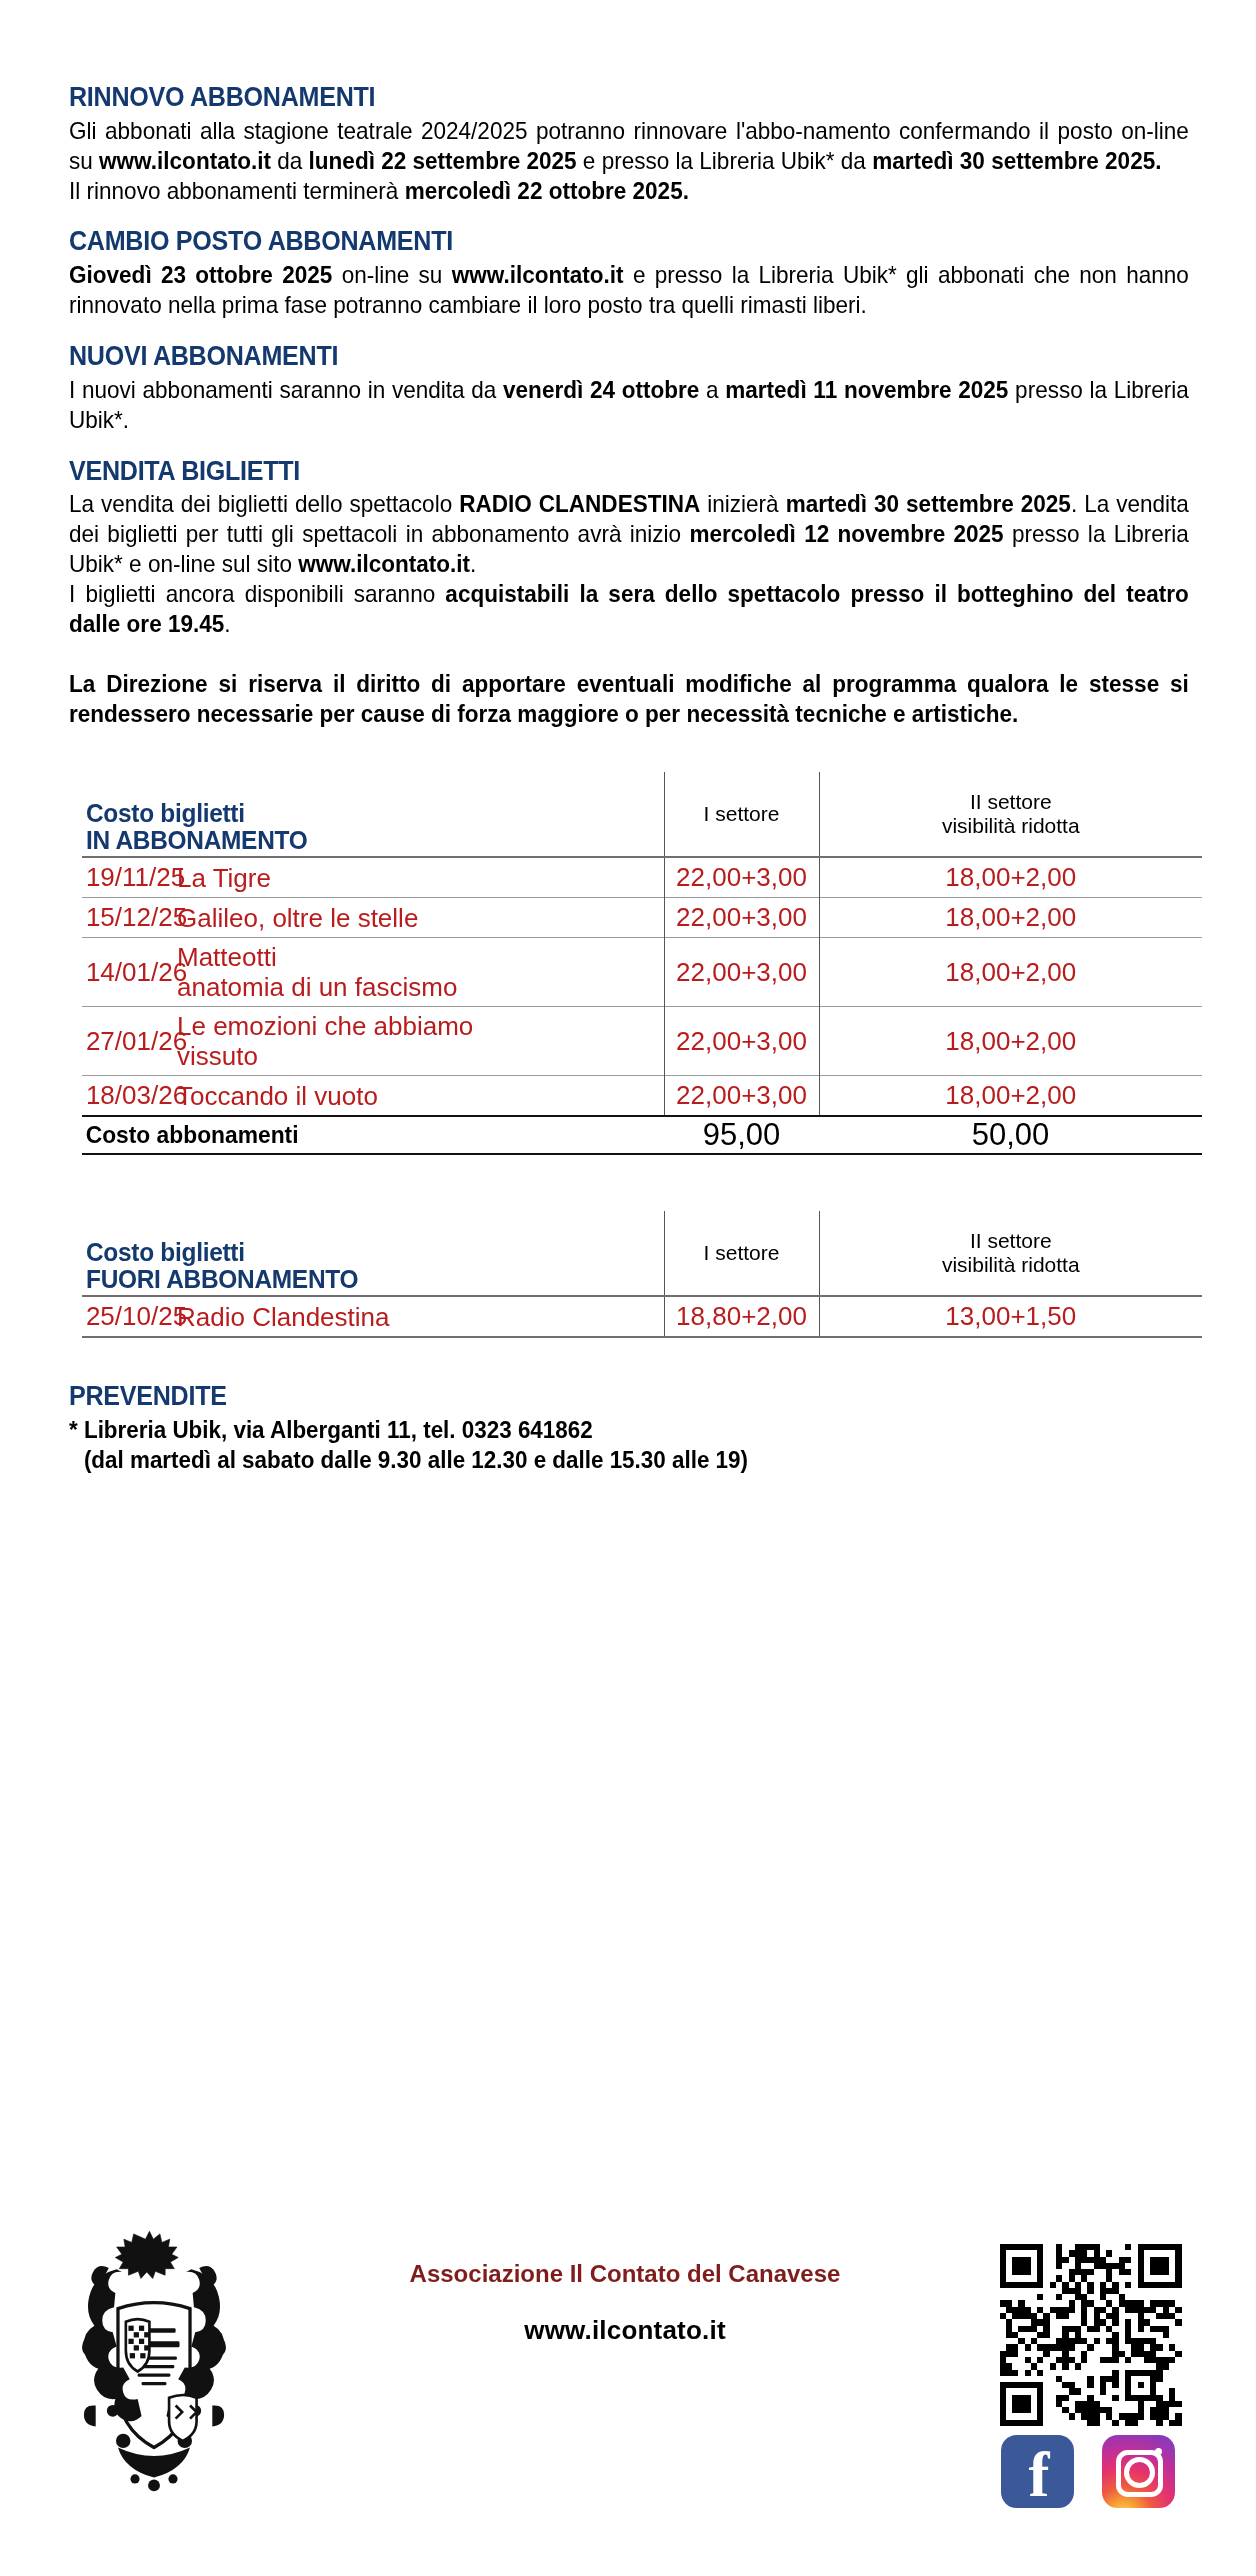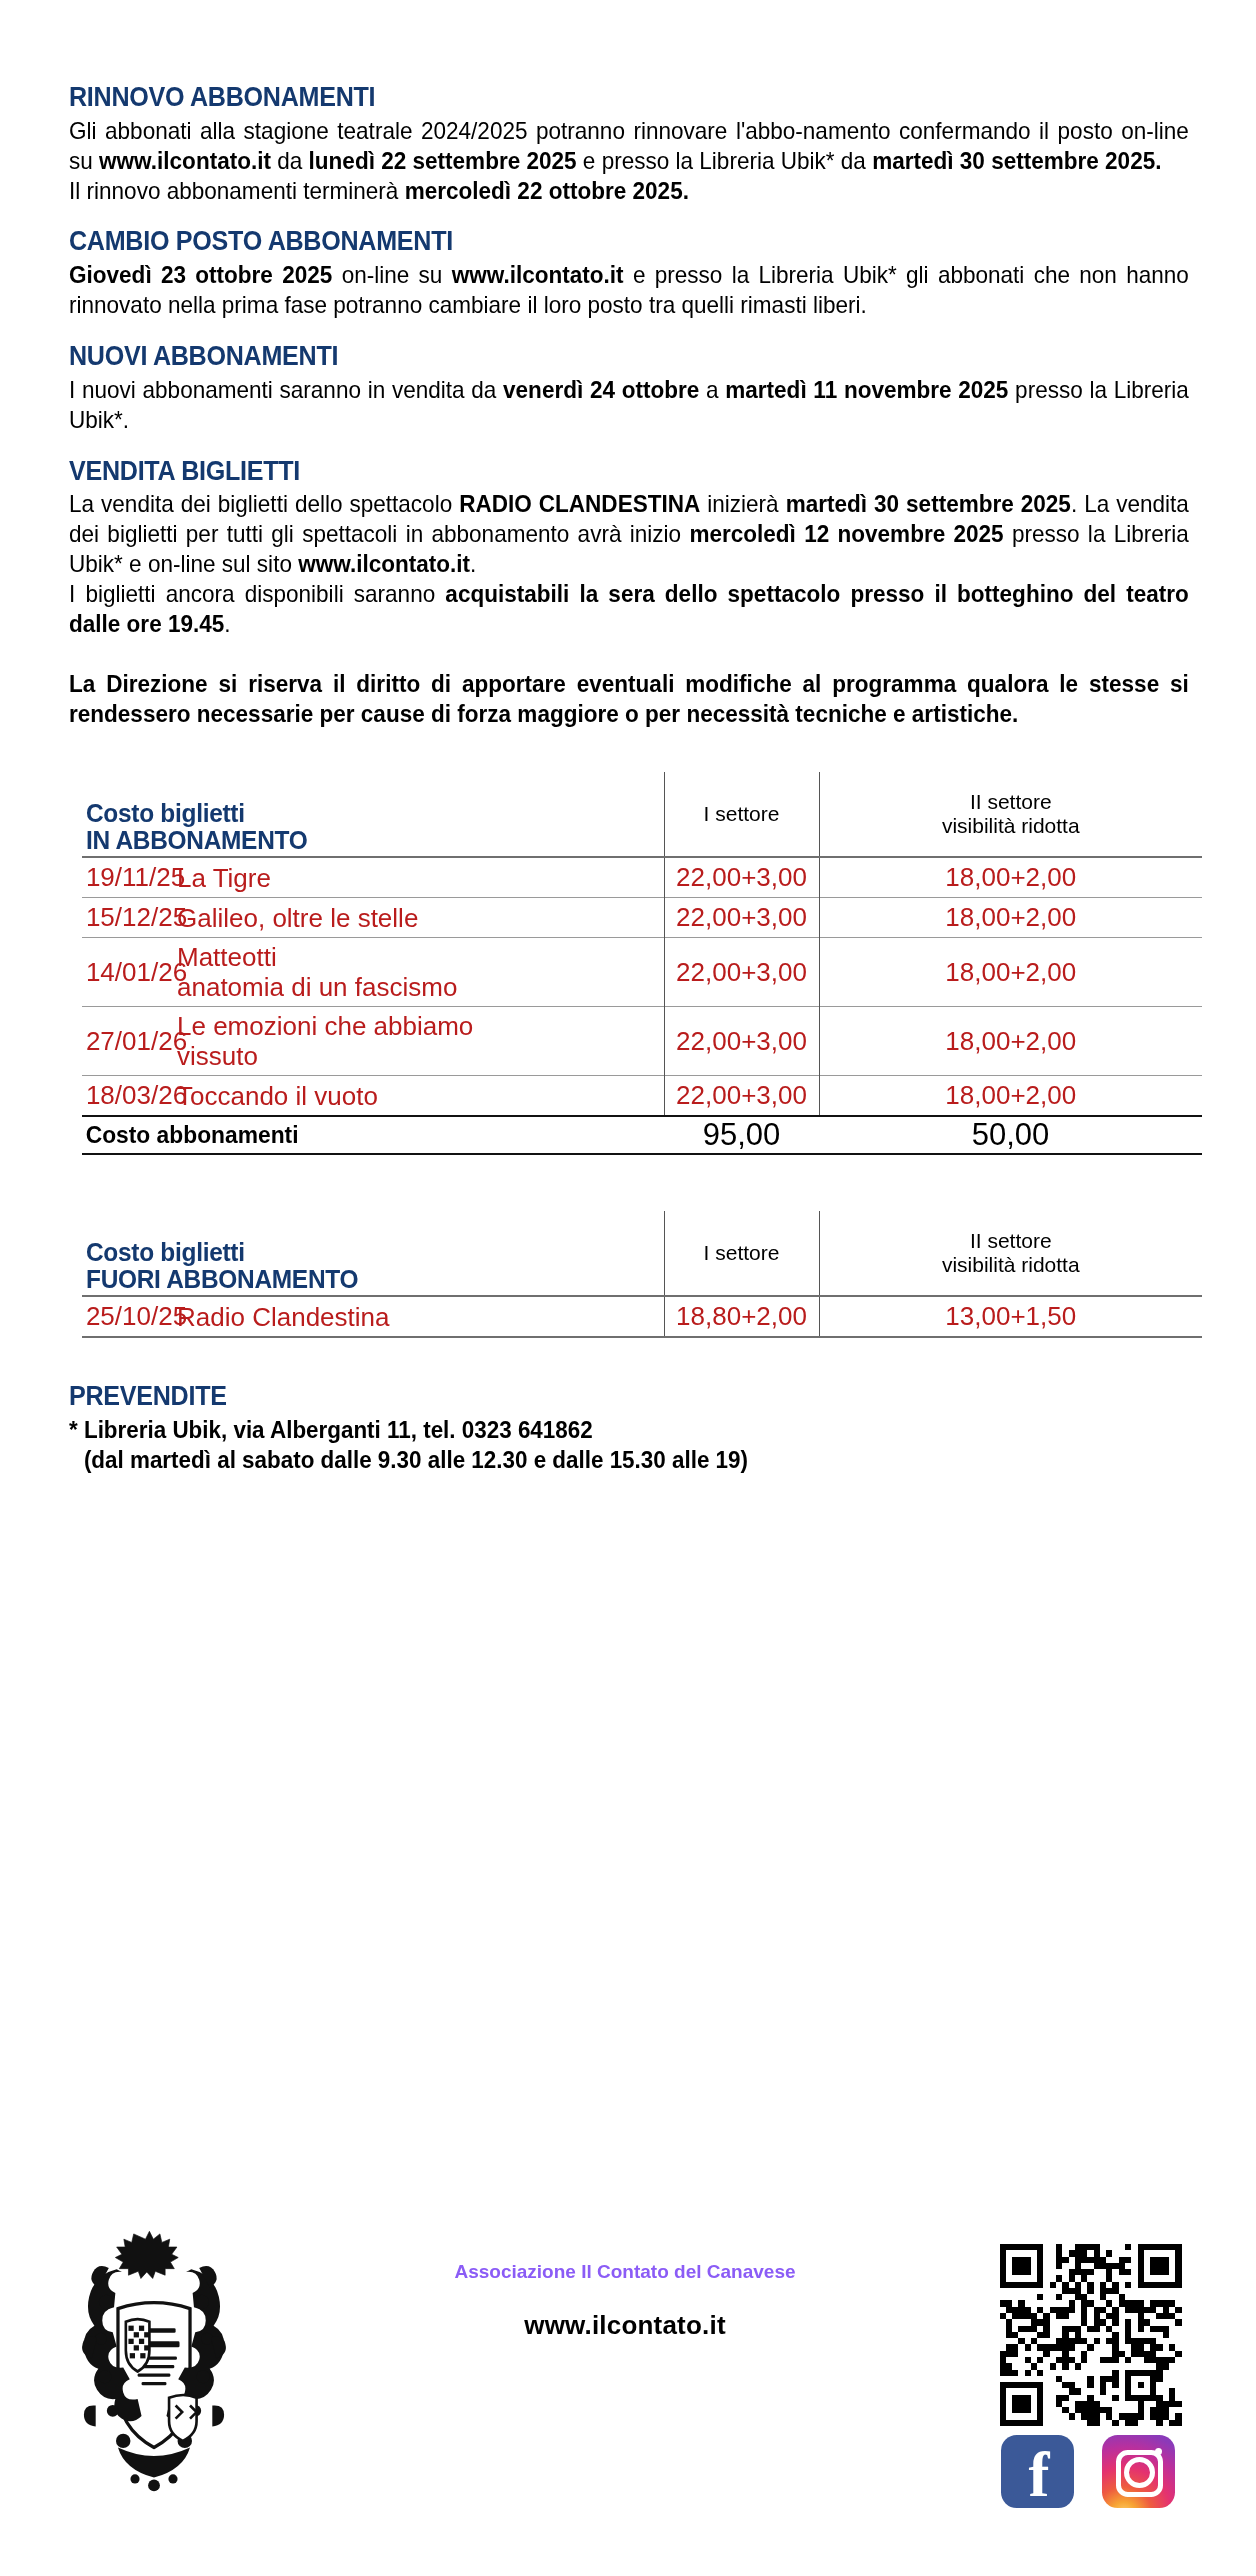--- a/index.html
+++ b/index.html
@@ -179,24 +179,24 @@
     height: 262px;
   }
   .foot-center {
     position: absolute;
     left: 196px;
     top: 35px;
     width: 720px;
     text-align: center;
   }
   .foot-line {
-    font-size: 19px;
+    font-size: 24px;
     line-height: 1.0;
     margin-bottom: 19.6px;
-    color: #8b5cf6;
+    color: #7f1d1d;
   }
   .foot-line.b { font-weight: bold; }
   .foot-url {
     font-size: 26px;
     font-weight: bold;
     margin-top: 29px;
     letter-spacing: 0.2px;
   }
   .qr {
     position: absolute;

